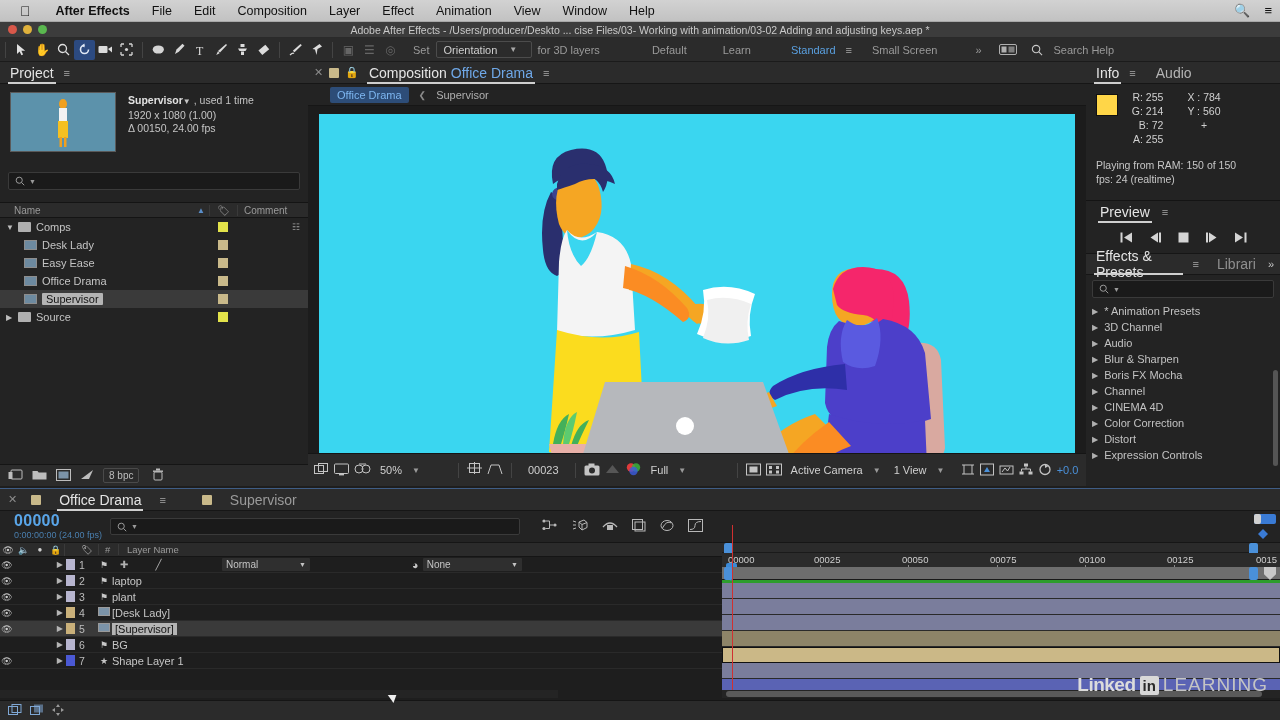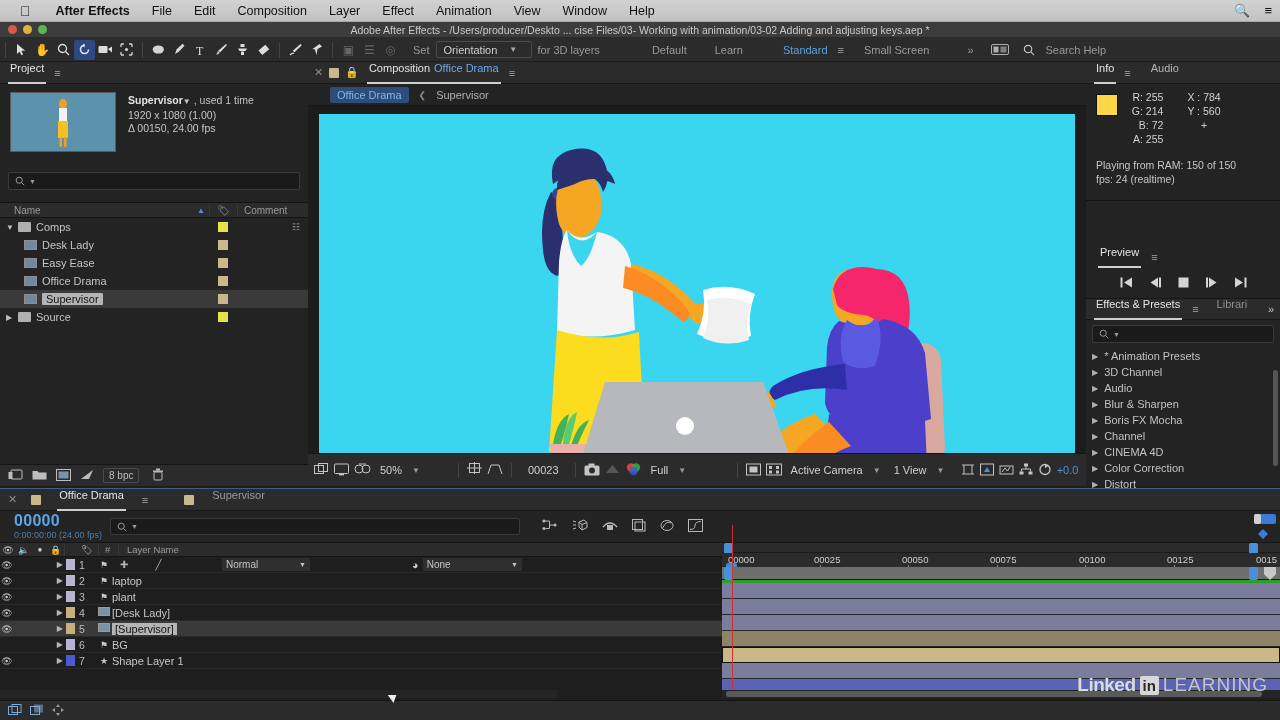--- a/index.html
+++ b/index.html
@@ -61,22 +61,22 @@
   }
   .tb-drop .cv { font-size: 8px; color: #a8a8a8; }
 
   
   .panel { position: absolute; background: #1e1e1e; }
   .panel-tabbar {
     height: 22px; background: #2b2b2b; display: flex; align-items: center;
     padding: 0 6px; gap: 6px; border-bottom: 1px solid #161616;
   }
   .tab {
-    display: flex; align-items: flex-start; gap: 5px; height: 22px;
-    padding: 0 4px; color: #b4b4b4; font-size: 11px; position: relative;
+    display: flex; align-items: center; gap: 5px; height: 22px;
+    padding: 0 4px; color: #b4b4b4; font-size: 14px; position: relative;
   }
   .tab.active { color: #e4e4e4; }
   .tab.active::after {
     content: ''; position: absolute; left: 2px; right: 2px; bottom: 0;
     height: 2px; background: #cfcfcf;
   }
   .xclose { color: #8c8c8c; font-size: 11px; }
   .hamb { color: #a8a8a8; font-size: 11px; letter-spacing: 0; }
   .sq { width: 10px; height: 10px; display: inline-block; border-radius: 1px; }
 
@@ -152,21 +152,21 @@
   
   #rightcol { left: 1086px; top: 62px; width: 194px; height: 424px; background: #232323; }
   .info-body { padding: 6px 10px 0 10px; }
   .info-row { display: flex; gap: 10px; align-items: flex-start; }
   .colorbox { width: 22px; height: 22px; border: 1px solid #111; margin-top: 4px; }
   .rgba { font-size: 10.5px; line-height: 14px; color: #d0d0d0; text-align: right; }
   .rgba b { font-weight: normal; display: inline-block; width: 12px; }
   .xy { font-size: 10.5px; line-height: 14px; color: #d0d0d0; margin-left: 14px; }
   .ram-msg { font-size: 10.5px; line-height: 14px; color: #c6c6c6; padding: 12px 10px 0 10px; }
   .divider { height: 1px; background: #141414; margin-top: 10px; }
-  .preview-head { height: 22px; display: flex; align-items: center; gap: 8px; padding-left: 10px; background:#232323;margin-top:45px;}
+  .preview-head { height: 22px; display: flex; align-items: center; gap: 8px; padding-left: 10px; background:#232323;}
   .transport { display: flex; align-items: center; justify-content: center; gap: 16px; height: 30px; color: #d4d4d4; font-size: 11px; }
   .fx-head { height: 22px; display: flex; align-items: center; gap: 8px; padding: 0 6px; background: #2b2b2b; border-top: 1px solid #161616; border-bottom:1px solid #161616;}
   .fx-search { margin: 5px 6px; height: 18px; background: #1a1a1a; border: 1px solid #3a3a3a; border-radius: 2px; display: flex; align-items: center; padding: 0 6px; gap: 4px; }
   .fx-list { font-size: 11px; }
   .fx-item { height: 16px; display: flex; align-items: center; gap: 6px; padding-left: 6px; color: #c2c2c2; }
   .fx-item .ar { font-size: 8px; color: #b0b0b0; }
   .fxscroll { position: absolute; right: 2px; top: 308px; width: 5px; height: 96px; background: #555; border-radius: 3px; }
 
   
   #timeline { left: 0; top: 488px; width: 1280px; height: 232px; background: #1e1e1e; border-top: 1px solid #3f5d86; }
@@ -340,21 +340,21 @@
     <div class="tbi dim">▣</div>
     <div class="tbi dim">☰</div>
     <div class="tbi dim">◎</div>
     <span class="tb-txt" style="margin-left:6px">Set</span>
     <div class="tb-drop" style="width:96px">
       <span>Orientation</span>
       <span class="cv">▼</span>
     </div>
     <span class="tb-txt">for 3D layers</span>
     <span class="tb-txt" style="margin-left:40px">Default</span>
-    <span class="tb-txt" style="margin-left:16px">Learn</span>
+    <span class="tb-txt" style="margin-left:24px">Learn</span>
     <span class="tb-txt hl" style="margin-left:28px">Standard</span>
     <span class="hamb" style="margin-left:4px">≡</span>
     <span class="tb-txt" style="margin-left:14px">Small Screen</span>
     <span class="tb-txt" style="margin-left:26px">»</span>
     <div class="tbi" style="margin-left:10px">
       <svg width="18" height="11" viewBox="0 0 18 11">
           <rect x="0.5" y="0.5" width="17" height="10" rx="1.5" fill="none" stroke="#b0b0b0"></rect>
           <rect x="2.5" y="2.5" width="5" height="6" fill="#b0b0b0"></rect>
           <rect x="9.5" y="2.5" width="6" height="6" fill="#7f7f7f"></rect>
         </svg>

